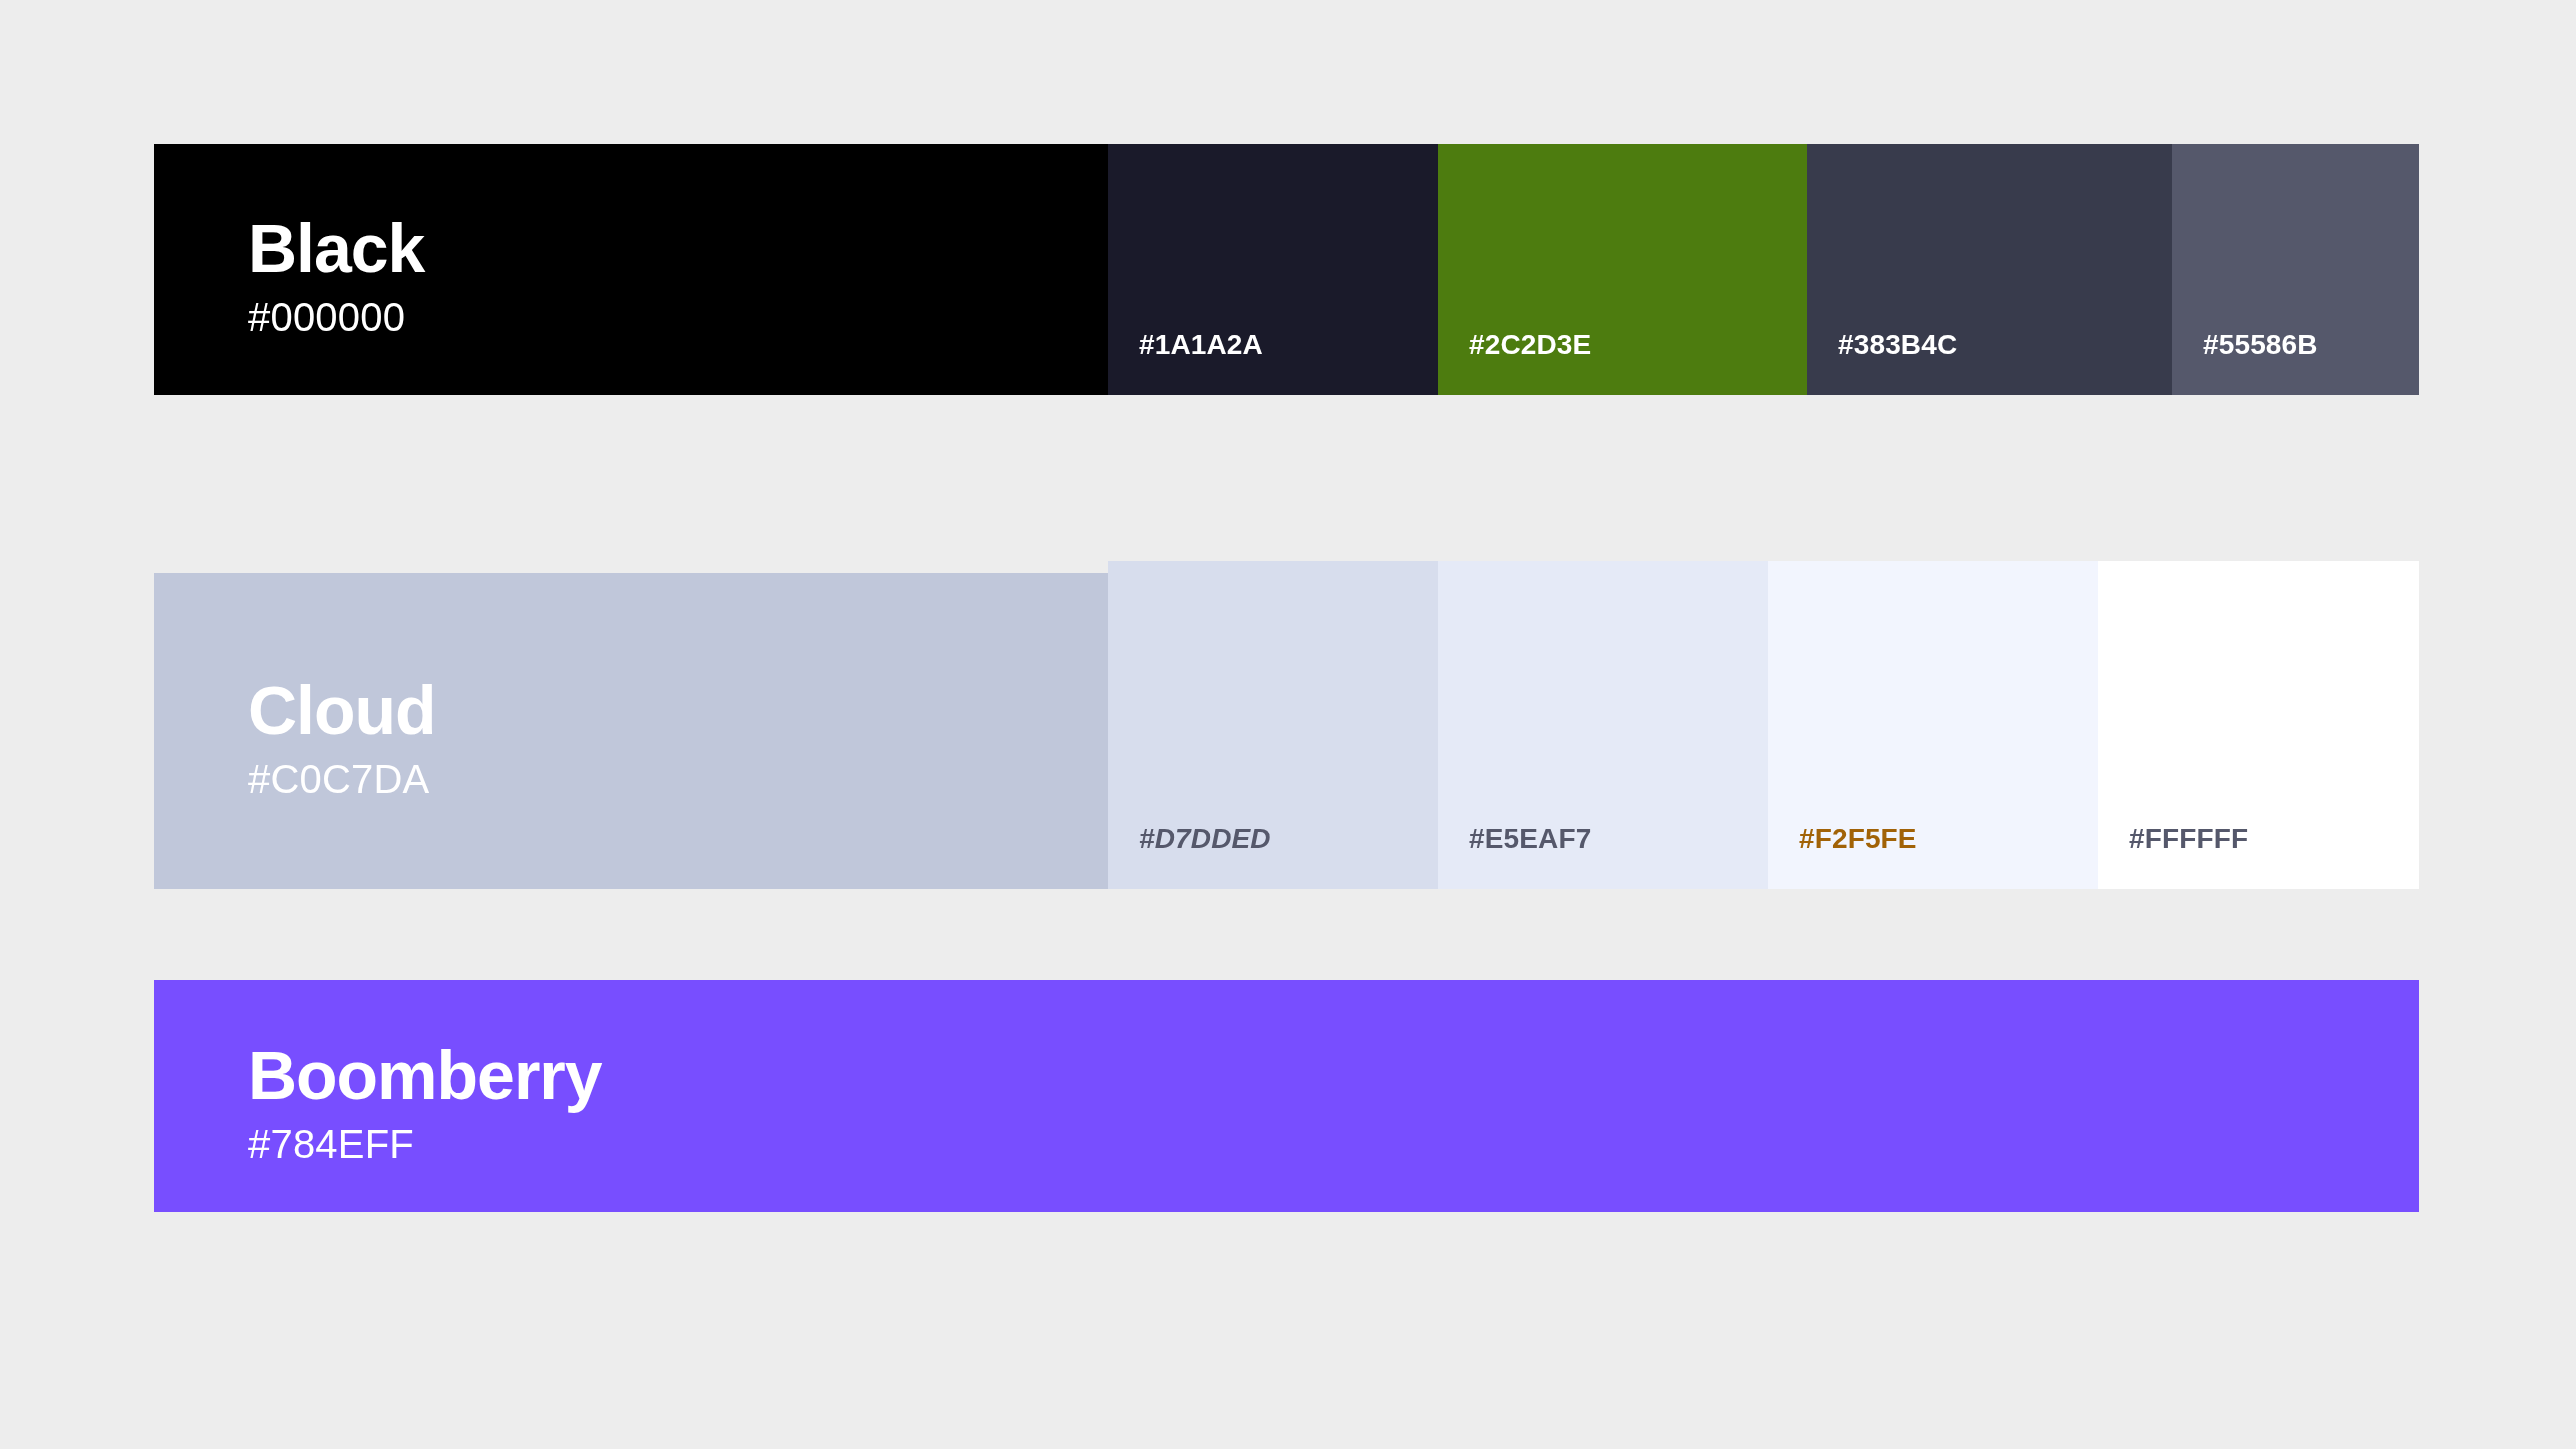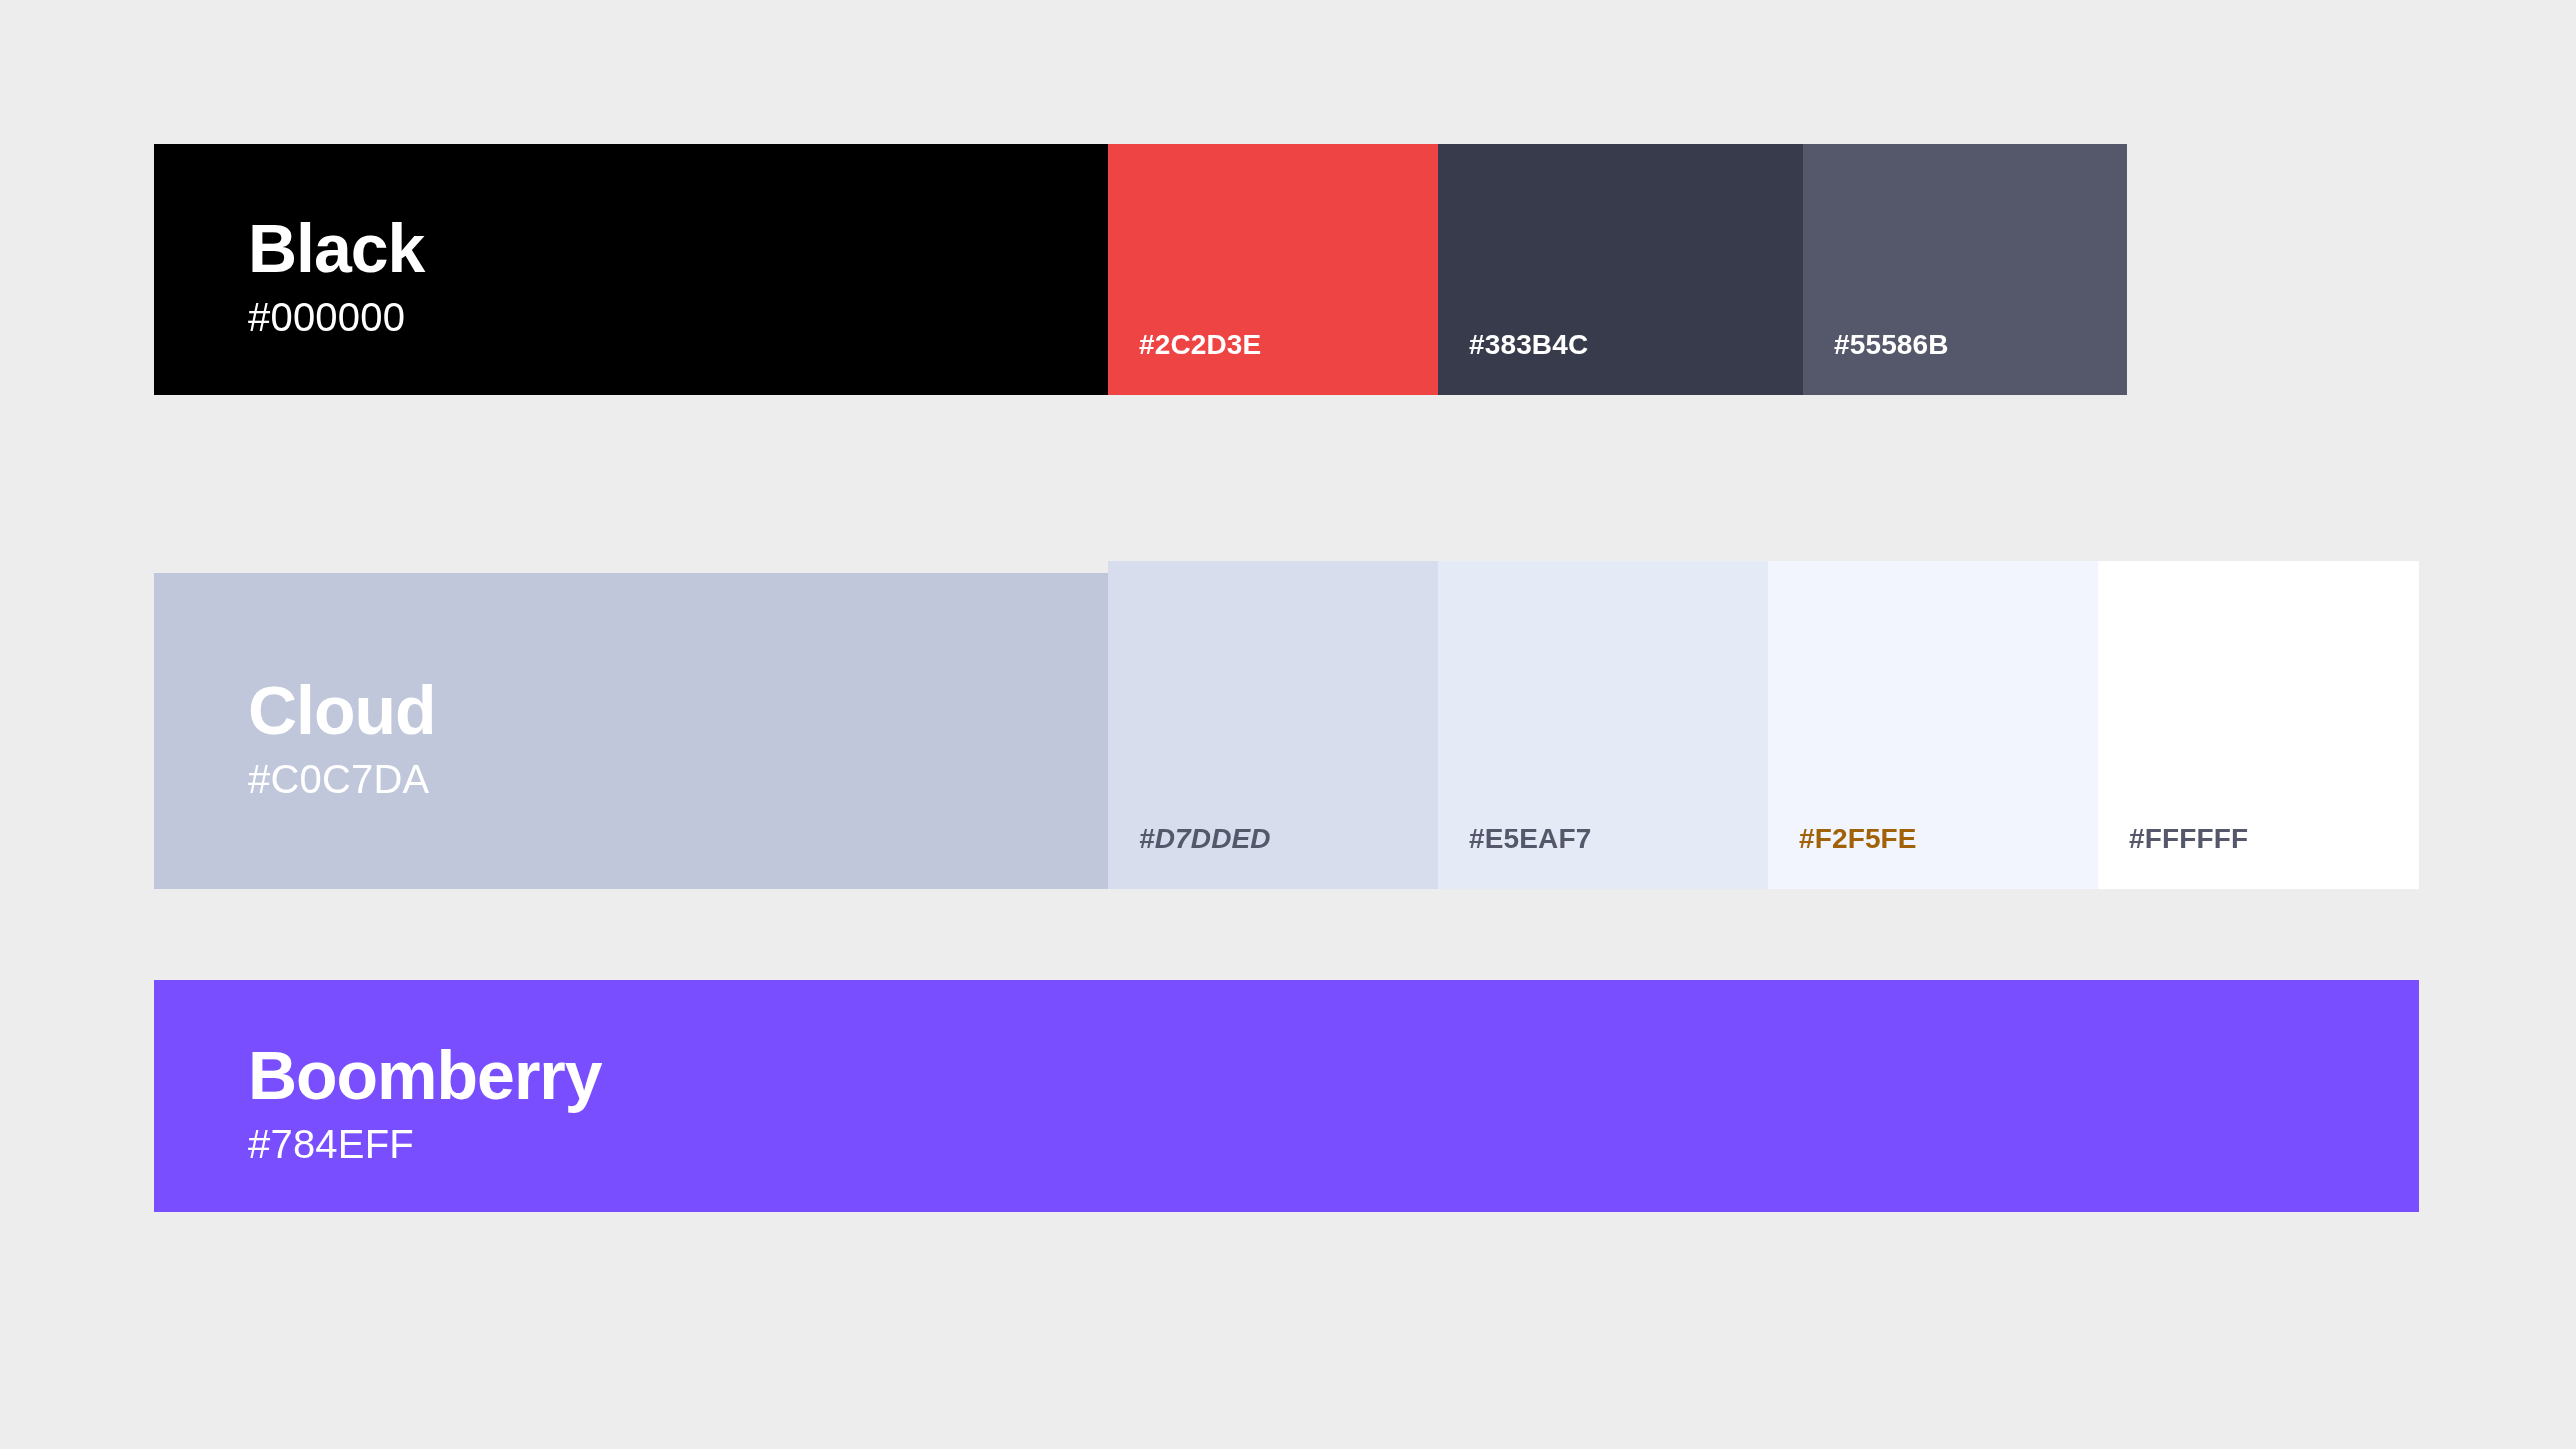--- a/index.html
+++ b/index.html
@@ -102,21 +102,24 @@
 <body style="background: rgb(237, 237, 237);">
 
 <div id="palette">
     <div class="palette-row row-1">
       <div class="swatch-primary" style="background: rgb(0, 0, 0);">
         <div class="primary-text">
           <span class="color-name" style="color: rgb(255, 255, 255);">Black</span>
           <span class="primary-hex" style="color: rgb(255, 255, 255);">#000000</span>
         </div>
       </div>
-      <div class="swatch-tint" style="background: #ef4444;">
+      <div class="swatch-tint" style="background: rgb(26, 26, 42);">
+        <span class="tint-hex" style="color: rgb(255, 255, 255);">#1A1A2A</span>
+      </div>
+      <div class="swatch-tint" style="background: #4d7c0f; padding-left: 39px;">
         <span class="tint-hex" style="color: rgb(255, 255, 255);">#2C2D3E</span>
       </div>
       <div class="swatch-tint" style="background: rgb(56, 59, 76); padding-left: 35px;">
         <span class="tint-hex" style="color: rgb(255, 255, 255);">#383B4C</span>
       </div>
       <div class="swatch-tint" style="background: rgb(85, 88, 107);">
         <span class="tint-hex" style="color: rgb(255, 255, 255);">#55586B</span>
       </div>
     </div>
     <div class="palette-row row-2">

